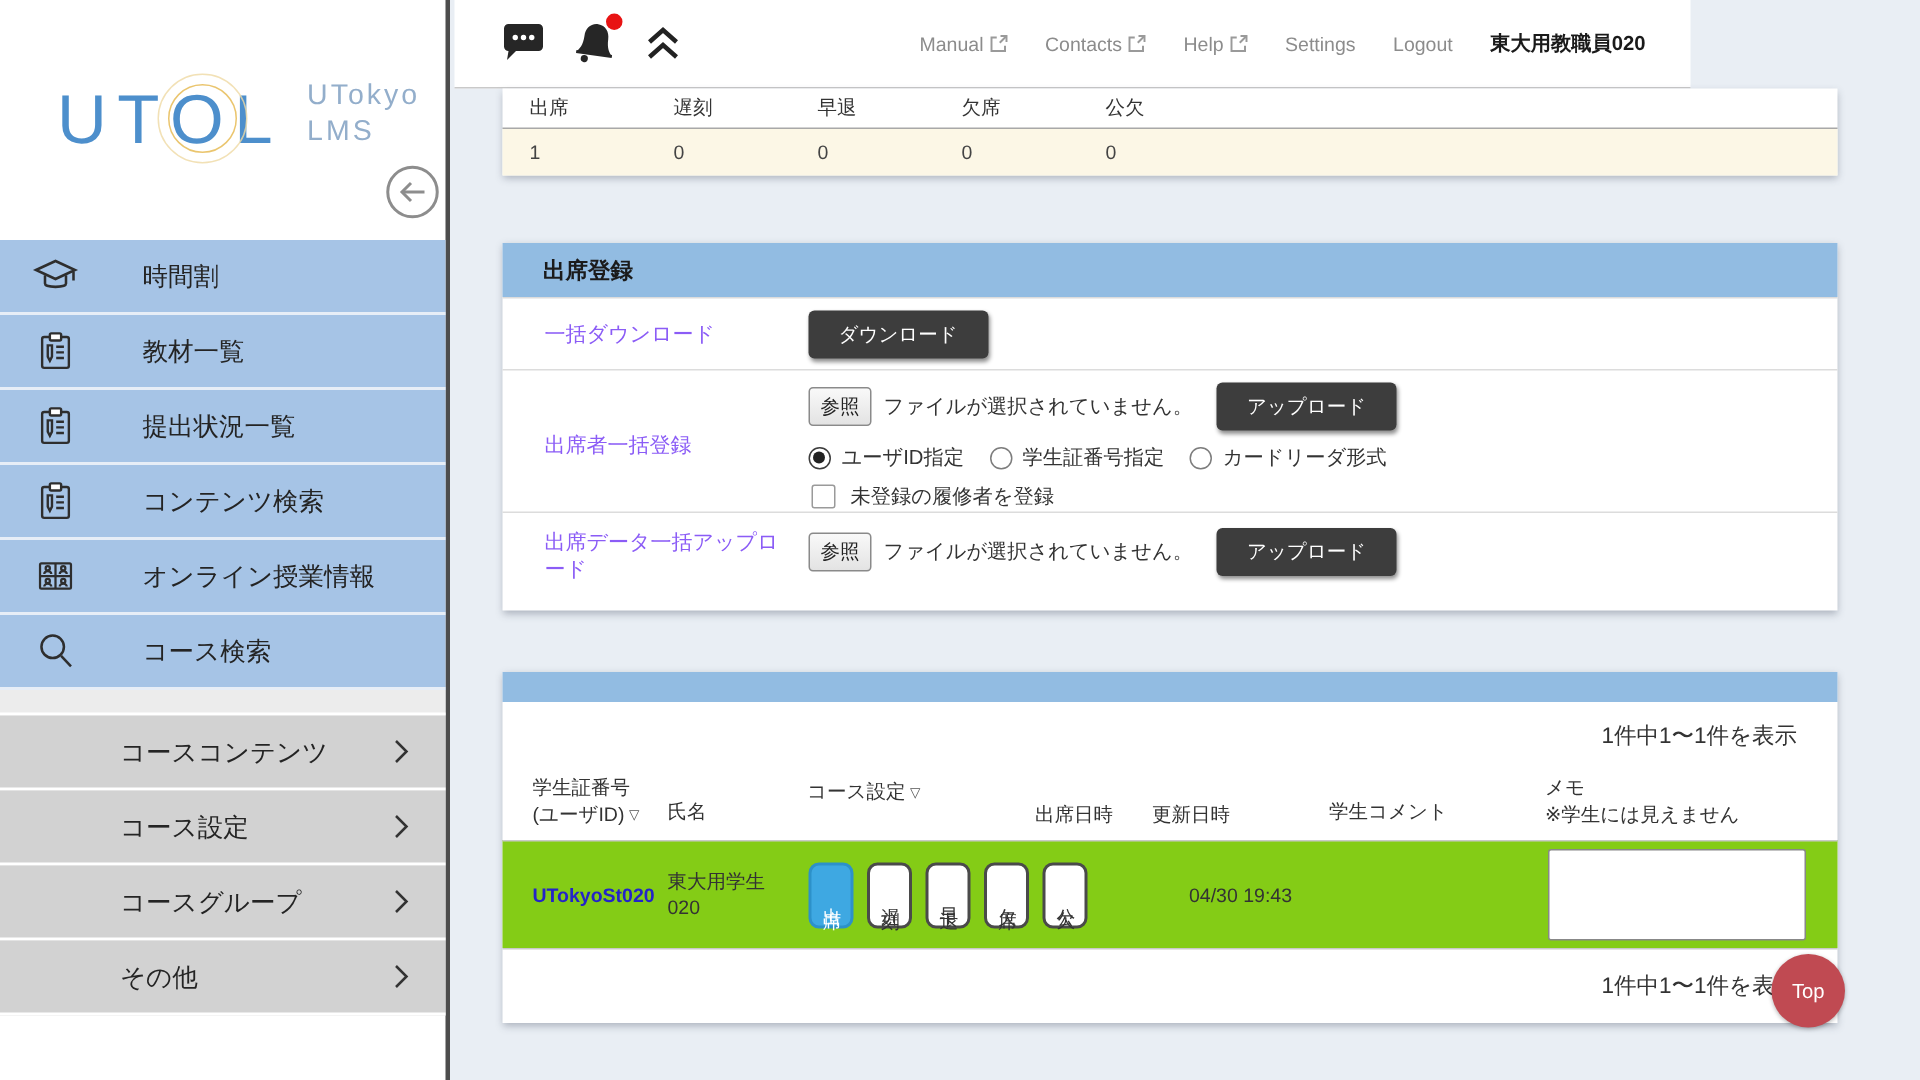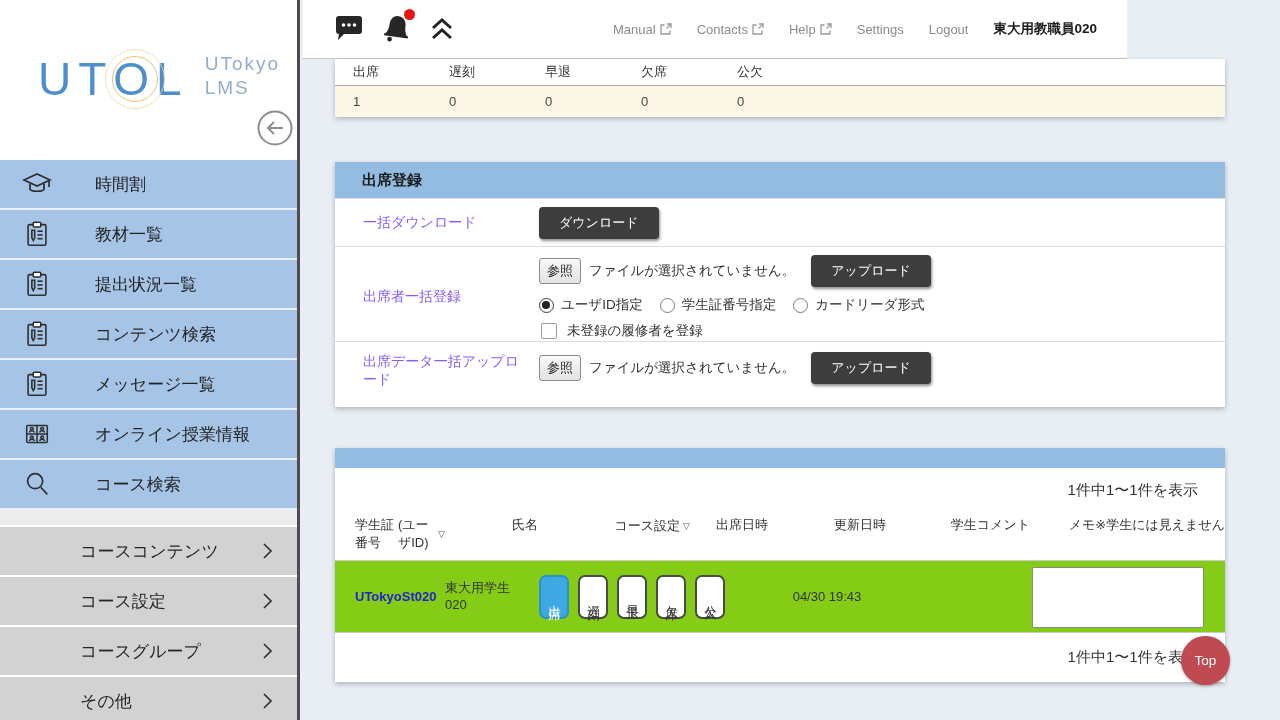--- a/index.html
+++ b/index.html
@@ -69,21 +69,21 @@
   .check-label { font-size:13.5px; color:#333; }
   .fmt-link { font-size:13.5px; font-weight:bold; color:#2323c9; text-decoration:none; padding-top:7px; align-self:flex-start; cursor:pointer; }
 
   
   #students-card { top:448px; }
   .tbl-bluebar { height:20px; background:#92bce2; }
   .tbl-headzone { position:relative; height:92px; }
   .showing-top { position:absolute; right:27px; top:13px; font-size:15px; color:#333; }
   .tbl-grid { display:grid; grid-template-columns:110px 93px 152px 78px 118px 144px 195px; }
   .tbl-cols { position:absolute; left:0; bottom:0; width:100%; }
-  .th { display:flex; flex-direction:row; justify-content:flex-end; padding:0 0 8px 0; font-size:13px; font-weight:500; color:#333; line-height:1.4; cursor:pointer; }
+  .th { display:flex; flex-direction:column; justify-content:flex-end; padding:0 0 8px 0; font-size:13px; font-weight:500; color:#333; line-height:1.4; cursor:pointer; }
   .th .sub { display:flex; align-items:center; gap:3px; }
   .th-id { padding-left:20px; }
   .th-status { padding-bottom:23px; }
   .th-name { padding-bottom:10px; }
   .sort { font-size:9px; color:#555; }
   .data-row { background:#84cc16; border-top:1px solid #c9c9c9; height:72px; align-items:center; }
   .cell { font-size:13px; color:#333; }
   .cell-id { padding-left:20px; font-weight:bold; color:#2424c8; cursor:pointer; }
   .cell-name { padding-right:8px; line-height:1.3; }
   .status-group { display:flex; gap:9px; padding-left:1px; }
@@ -162,33 +162,20 @@
           <svg width="30" height="30" viewBox="0 0 32 32" fill="none" stroke="#2e2e2e" stroke-width="1.7">
             <rect x="6.5" y="6" width="19" height="22" rx="1.5"></rect>
             <rect x="12" y="3.5" width="8" height="5" rx="1" fill="#fff"></rect>
             <path d="M10.5 12h3v8l-1.5 3-1.5-3z"></path>
             <line x1="16.5" y1="13" x2="22" y2="13"></line>
               <line x1="16.5" y1="17" x2="22" y2="17"></line>
               <line x1="16.5" y1="21" x2="22" y2="21"></line>
           </svg>
         </span>
         <span class="m-label">コンテンツ検索</span>
-      </div>
-      <div class="menu-item">
-        <span class="m-icon">
-          <svg width="30" height="30" viewBox="0 0 32 32" fill="none" stroke="#2e2e2e" stroke-width="1.7">
-            <rect x="6.5" y="6" width="19" height="22" rx="1.5"></rect>
-            <rect x="12" y="3.5" width="8" height="5" rx="1" fill="#fff"></rect>
-            <path d="M10.5 12h3v8l-1.5 3-1.5-3z"></path>
-            <line x1="16.5" y1="13" x2="22" y2="13"></line>
-              <line x1="16.5" y1="17" x2="22" y2="17"></line>
-              <line x1="16.5" y1="21" x2="22" y2="21"></line>
-          </svg>
-        </span>
-        <span class="m-label">メッセージ一覧</span>
       </div>
       <div class="menu-item">
         <span class="m-icon">
           <svg width="30" height="30" viewBox="0 0 32 32" fill="none" stroke="#2e2e2e" stroke-width="1.6">
             <rect x="5" y="7" width="22" height="18" rx="1"></rect>
             <line x1="16" y1="7" x2="16" y2="25"></line>
               <line x1="5" y1="16" x2="27" y2="16"></line>
             <circle cx="10.5" cy="10.5" r="1.5"></circle>
               <path d="M8 14.5a2.5 2 0 0 1 5 0"></path>
             <circle cx="21.5" cy="10.5" r="1.5"></circle>

